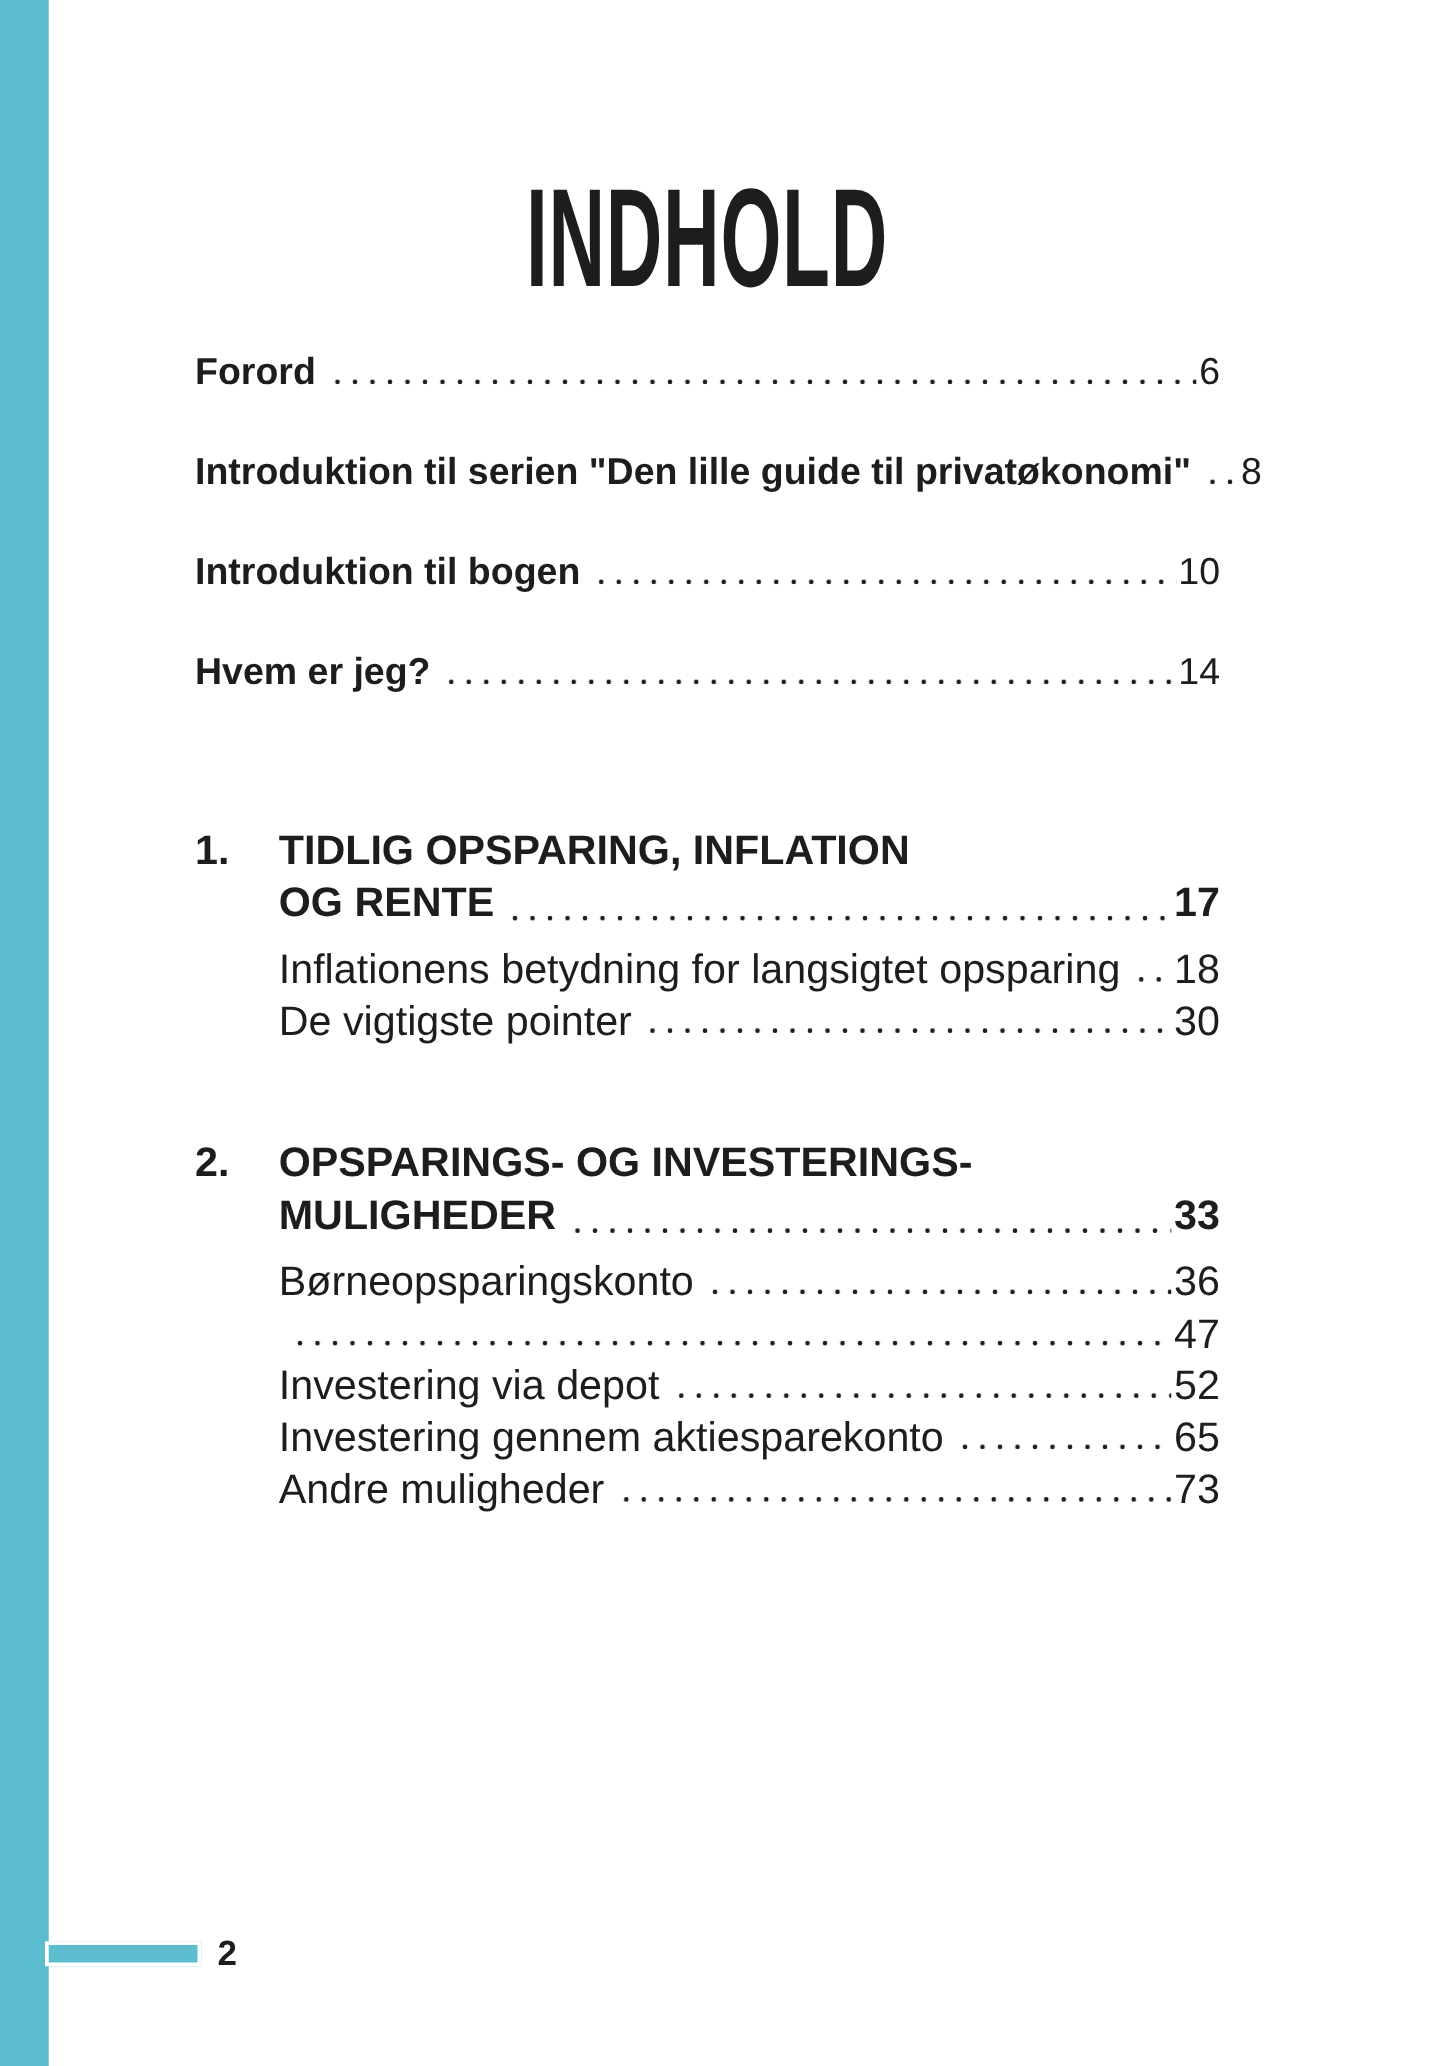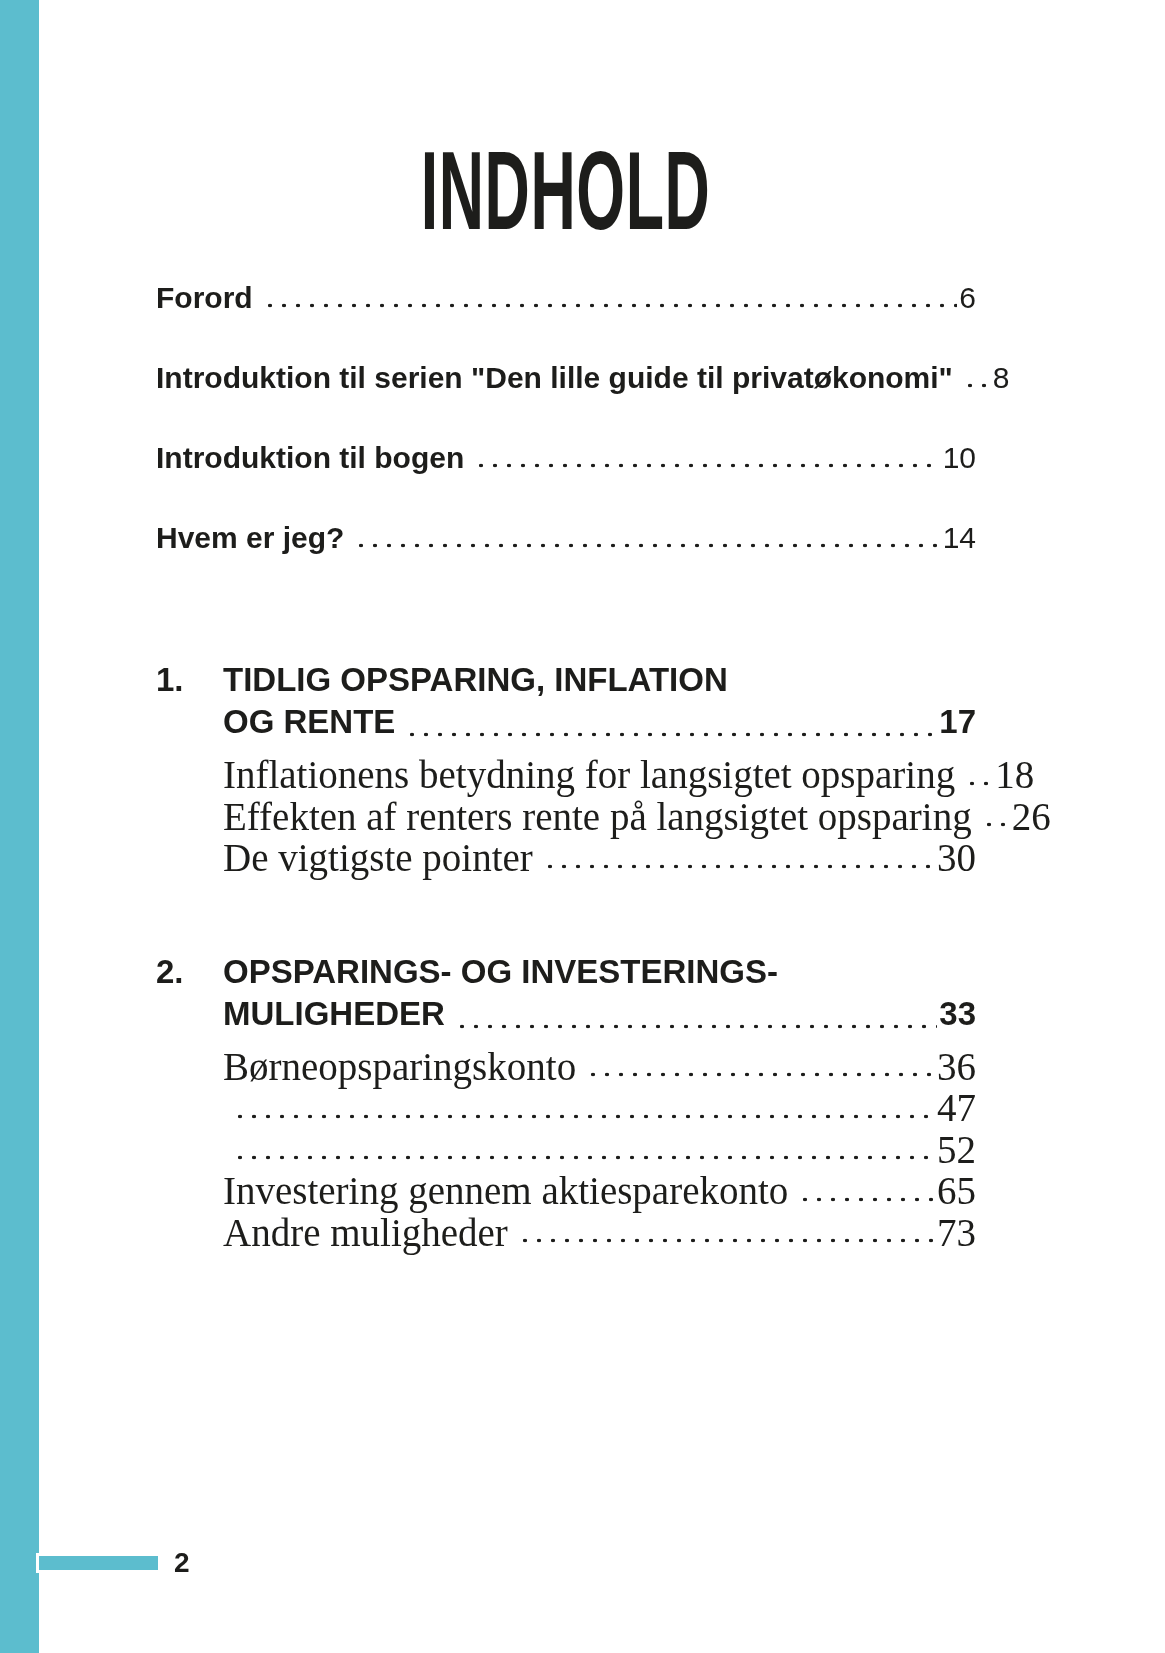--- a/index.html
+++ b/index.html
@@ -81,24 +81,23 @@
   .section-1 { margin-top: 106px; }
   .section-2 { margin-top: 72px; }
   .sec-num { width: 67px; flex: 0 0 67px; }
   .sec-title-block { flex: 1; }
   .sec-line2 { display: flex; align-items: flex-start; }
   .sec-line2 .leader { margin-bottom: 6px; }
   .sec-line2 .pagenum { font-weight: bold; }
 
   .sec-items { margin: 11px 0 0 67px; }
   .sec-items .row {
-    font-size: 39px;
+    font-size: 33px;
     line-height: 41.5px;
     font-weight: 400;
-    font-family: Liberation Serif, serif;
   }
   .sec-items .leader { margin-bottom: 10px; }
 
   
   .footer-bar {
     position: absolute;
     left: 36px; top: 1553px;
     width: 125px; height: 20px;
     background: var(--accent);
     border: 3px solid #ffffff;
@@ -157,25 +156,20 @@
         </div>
       </div>
     </div>
     <div class="sec-items">
       <div class="row">
         <span class="label">Inflationens betydning for langsigtet opsparing</span>
         <span class="leader"></span>
         <span class="pagenum">18</span>
       </div>
       <div class="row">
-        <span class="label">Effekten af renters rente på langsigtet opsparing</span>
-        <span class="leader"></span>
-        <span class="pagenum">26</span>
-      </div>
-      <div class="row">
         <span class="label">De vigtigste pointer</span>
         <span class="leader"></span>
         <span class="pagenum">30</span>
       </div>
     </div>
   </div>
 
   <div class="section section-2">
     <div class="section-heading">
       <span class="sec-num">2.</span>
@@ -192,20 +186,21 @@
       <div class="row">
         <span class="label">Børneopsparingskonto</span>
         <span class="leader"></span>
         <span class="pagenum">36</span>
       </div>
       <div class="row">
         <span class="leader"></span>
         <span class="pagenum">47</span>
       </div>
       <div class="row">
+        <span class="label">Investering via depot</span>
         <span class="leader"></span>
         <span class="pagenum">52</span>
       </div>
       <div class="row">
         <span class="label">Investering gennem aktiesparekonto</span>
         <span class="leader"></span>
         <span class="pagenum">65</span>
       </div>
       <div class="row">
         <span class="label">Andre muligheder</span>

